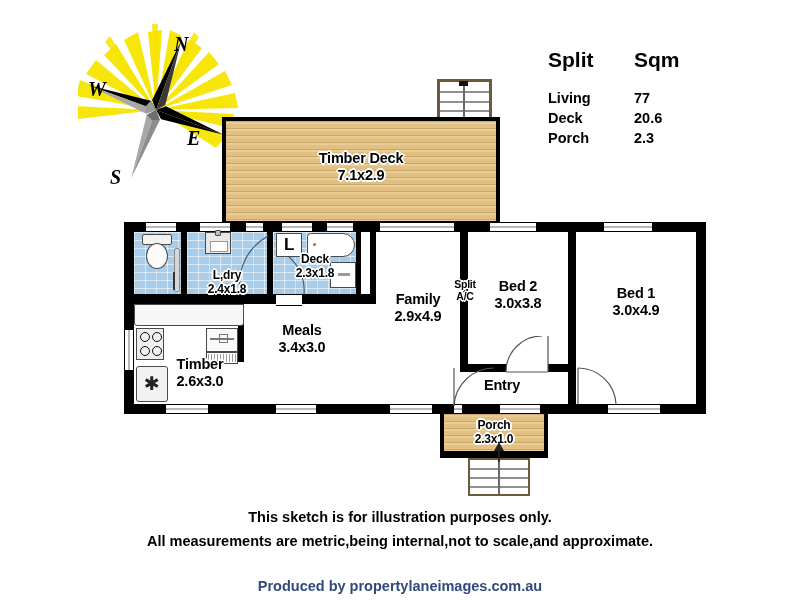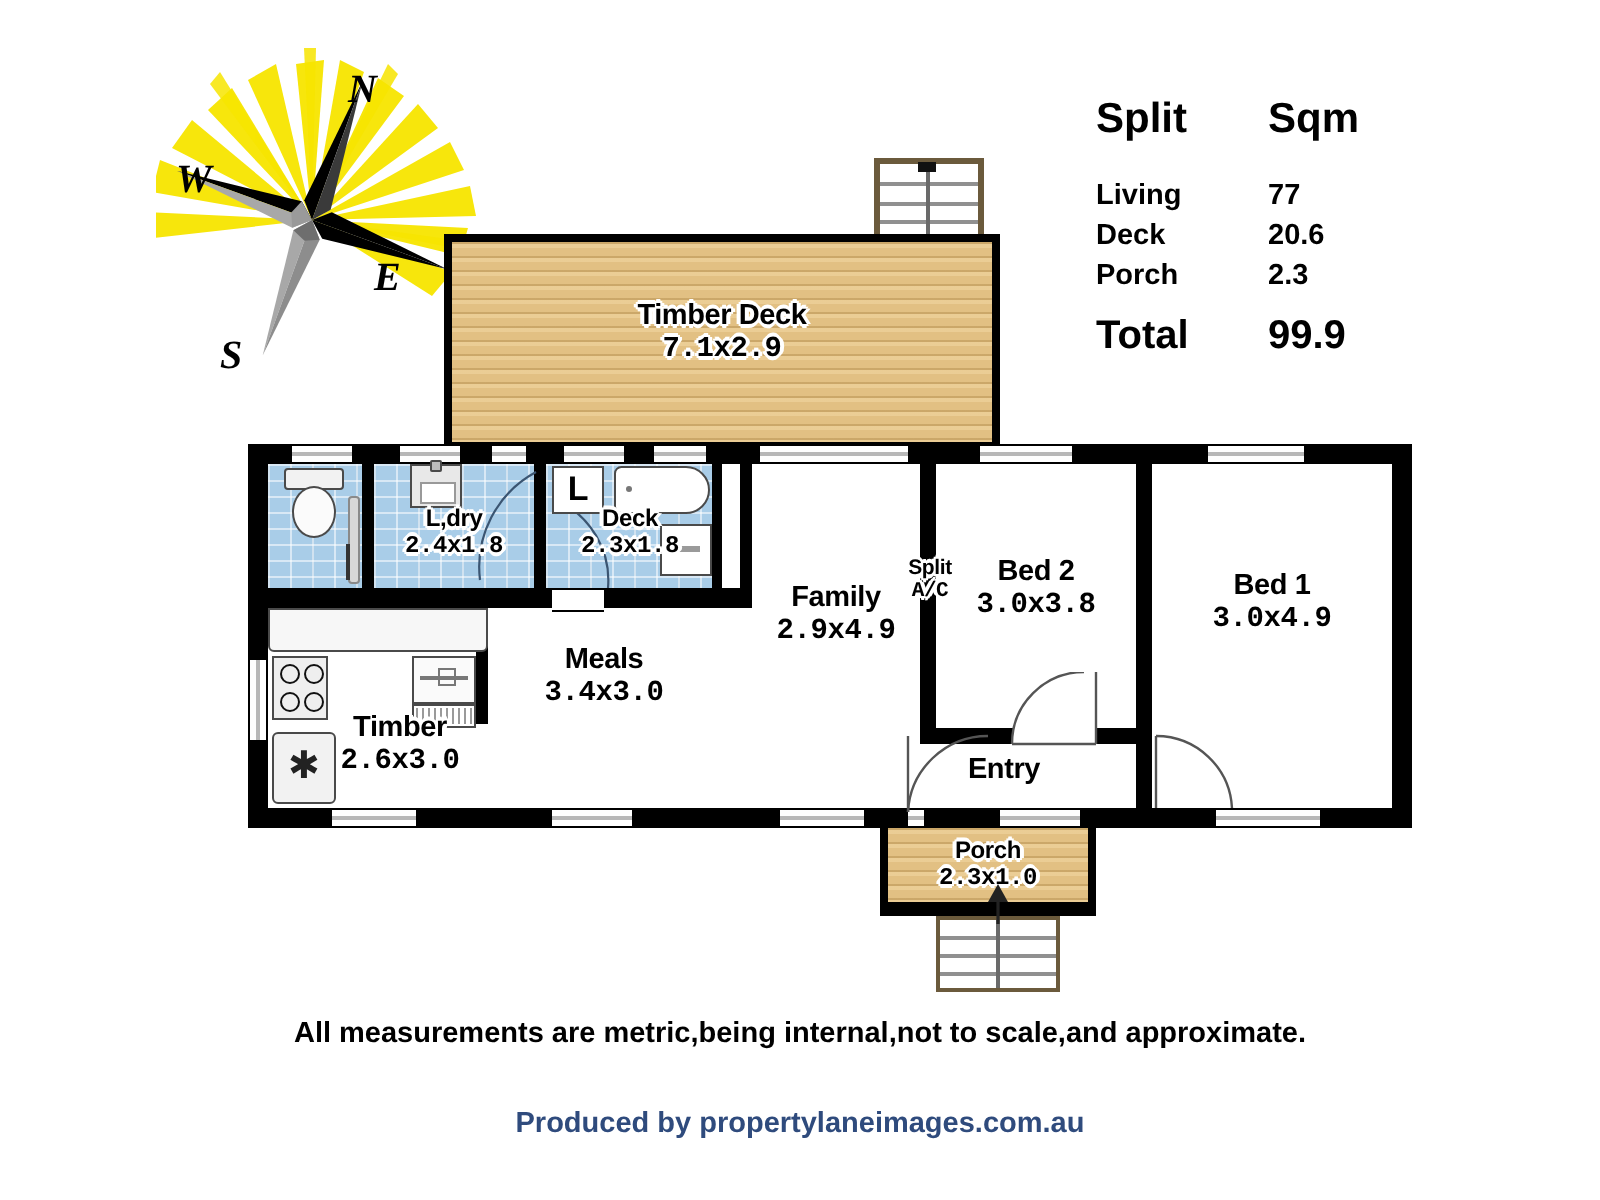--- a/index.html
+++ b/index.html
@@ -44,21 +44,21 @@
           rgba(255,235,190,.30) 1px, rgba(255,235,190,.30) 3px,
           transparent 3px, transparent 7px);
   }
 
   
   .lbl{position:absolute;text-align:center;font-weight:bold;color:#000;
        line-height:1.18;white-space:nowrap;letter-spacing:-.2px;}
   .lbl.r{font-size:14.5px;}
   .lbl.sm{font-size:12px;}
   .lbl.tiny{font-size:10.5px;}
-  .lbl .dim{display:block;font-size:14.5px;font-family:Liberation Mono, monospace;}
+  .lbl .dim{display:block;font-size:14.5px;}
   .lbl.sm .dim{font-size:12px;}
   .halo{text-shadow:
       1.4px 0 0 #fff,-1.4px 0 0 #fff,0 1.4px 0 #fff,0 -1.4px 0 #fff,
       1px 1px 0 #fff,-1px 1px 0 #fff,1px -1px 0 #fff,-1px -1px 0 #fff,
       2px 0 0 #fff,-2px 0 0 #fff,0 2px 0 #fff,0 -2px 0 #fff;}
 
   
   .fx{position:absolute;box-sizing:border-box;border:1px solid #4a4a4a;background:#fdfdfd;}
   .fx-round{border-radius:50%;}
 
@@ -151,24 +151,20 @@
       <div>77</div>
     </div>
     <div class="row">
       <div class="c1">Deck</div>
       <div>20.6</div>
     </div>
     <div class="row">
       <div class="c1">Porch</div>
       <div>2.3</div>
     </div>
-    <div class="tot">
-      <div class="c1">Total</div>
-      <div>99.9</div>
-    </div>
   </div>
 
   <div class="steps" style="left:437px;top:79px;width:55px;height:44px;border:3px solid #6b5a3c;background:#ffffff;">
     <div class="abs" style="left:0;top:9px;width:100%;height:1.5px;background:#909090;"></div>
     <div class="abs" style="left:0;top:19px;width:100%;height:1.5px;background:#909090;"></div>
     <div class="abs" style="left:0;top:28px;width:100%;height:1.5px;background:#909090;"></div>
     <div class="abs" style="left:23px;top:0;width:1.5px;height:100%;background:#6a6a6a;"></div>
     <div class="abs" style="left:19px;top:-1px;width:9px;height:5px;background:#111;"></div>
   </div>
 
@@ -306,21 +302,21 @@
   <div class="abs" style="left:210px;top:338px;width:24px;height:2px;background:#777;"></div>
   <div class="abs" style="left:219px;top:334px;width:7px;height:7px;border:1px solid #777;"></div>
   <div class="fx" style="left:206px;top:352px;width:32px;height:12px;background:#ffffff;"></div>
   <div class="abs" style="left:208px;top:354px;width:28px;height:8px;background:repeating-linear-gradient(to right,#9a9a9a 0 1px,#ffffff 1px 3px);"></div>
 
   <div class="lbl tiny halo" style="left:440px;top:278px;width:50px;">
     <span>Split</span>
     <span class="dim" style="font-size:10.5px;">A/C</span>
   </div>
 
-  <div class="lbl sm halo" style="left:182px;top:252px;width:90px;">
+  <div class="lbl sm halo" style="left:182px;top:268px;width:90px;">
     <span>L,dry</span>
     <span class="dim">2.4x1.8</span>
   </div>
 
   <div class="lbl sm halo" style="left:272px;top:252px;width:86px;">
     <span>Deck</span>
     <span class="dim">2.3x1.8</span>
   </div>
 
   <div class="lbl r halo" style="left:150px;top:356px;width:100px;">
@@ -365,17 +361,18 @@
   </div>
 
   <div class="abs" style="left:470px;top:442px;width:60px;height:20px;">
     <svg width="60" height="20">
         <line x1="29" y1="20" x2="29" y2="5" stroke="#222" stroke-width="1.6"></line>
         <polygon points="29,0 24,9 34,9" fill="#222"></polygon>
       </svg>
   </div>
 
   <div id="footer">
+    <div class="f1">This sketch is for illustration purposes only.</div>
     <div class="f1">All measurements are metric,being internal,not to scale,and approximate.</div>
     <div class="f3" style="color:#2f4b7d;">Produced by propertylaneimages.com.au</div>
   </div>
 
 </div>
 
 </body></html>

